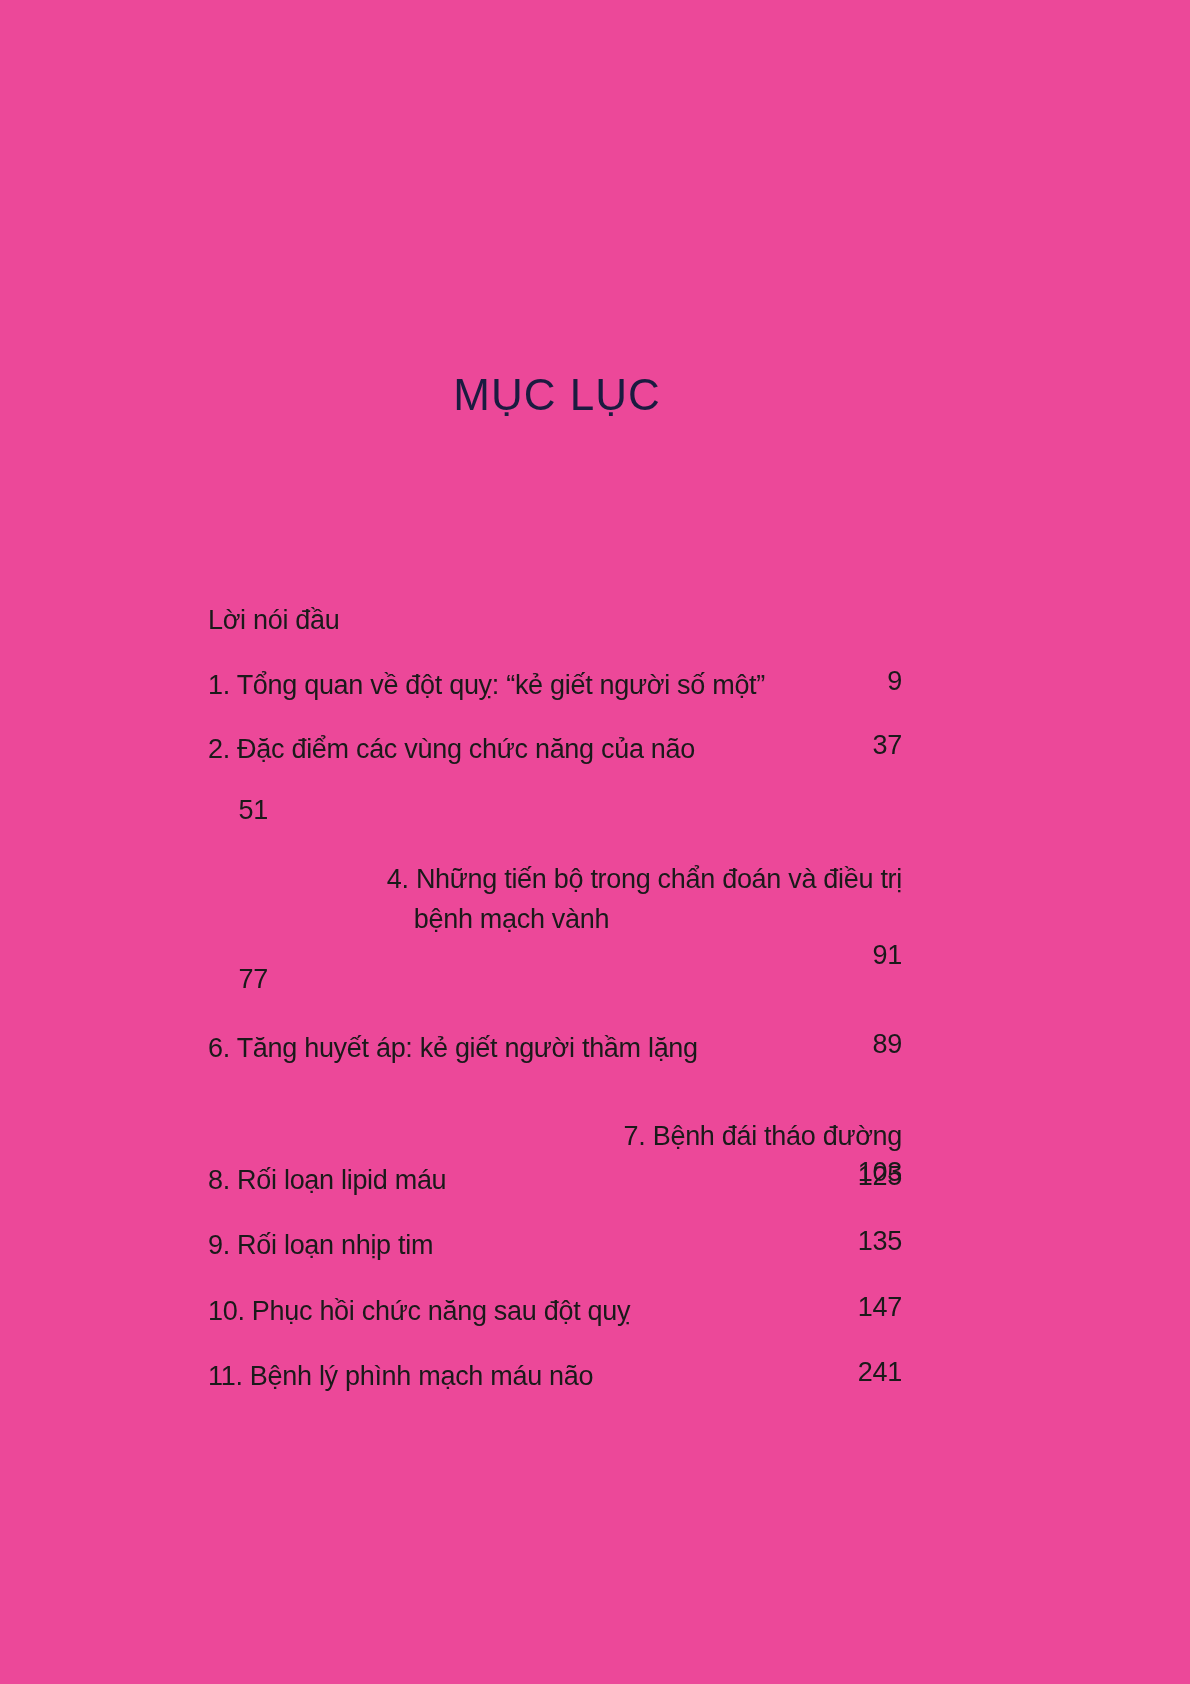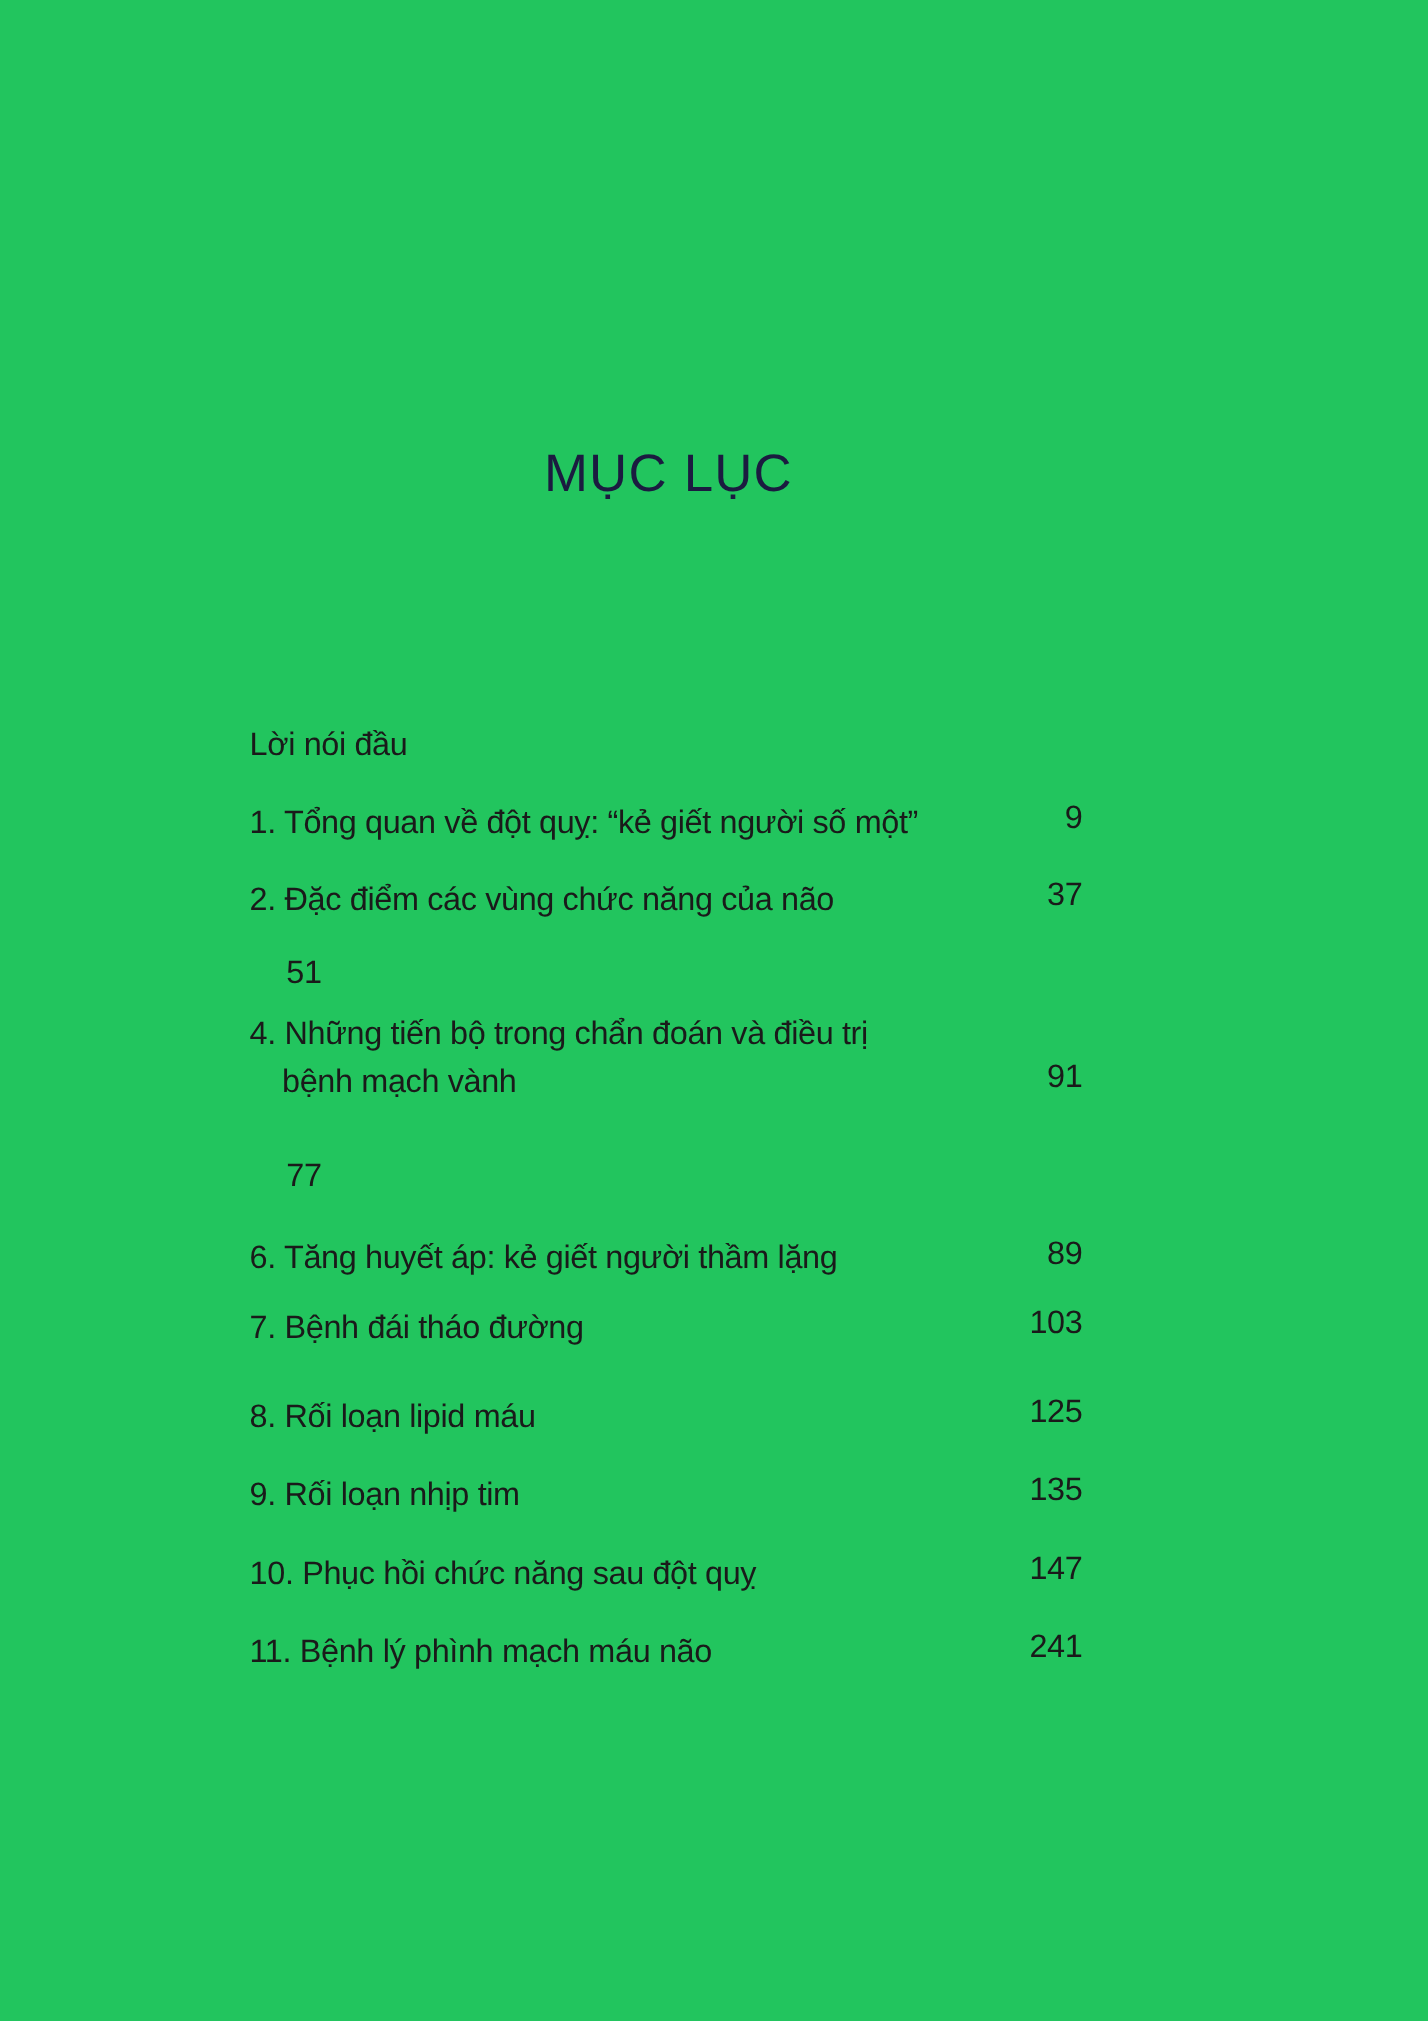--- a/index.html
+++ b/index.html
@@ -13,21 +13,21 @@
       position: relative;
       overflow: hidden;
       font-family: "Liberation Sans", "DejaVu Sans", sans-serif;
       color: #1a1a1a;
     }
     .page {
       position: absolute;
       left: 0; top: 0;
       width: 1190px;
       height: 1684px;
-      background: #22c55e;
+      background: #ec4899;
     }
     .title {
       position: absolute;
       top: 370px;
       left: 0;
       width: 1114px;
       text-align: center;
       font-size: 44px;
       font-weight: normal;
       letter-spacing: 1px;
@@ -64,24 +64,24 @@
     .toc-row .page-num {
       text-align: right;
       min-width: 60px;
       position: relative;
       top: -4px;
     }
     .r0  { position: absolute; top: 0px; }
     .r1  { position: absolute; top: 65px; }
     .r2  { position: absolute; top: 129px; }
     .r3  { position: absolute; top: 194px; }
-    .r4  { position: absolute; top: 241px; }
+    .r4  { position: absolute; top: 259px; flex-direction: column; }
     .r5  { position: absolute; top: 363px; }
     .r6  { position: absolute; top: 428px; }
-    .r7  { position: absolute; top: 486px; }
+    .r7  { position: absolute; top: 516px; flex-direction: column; }
     .r8  { position: absolute; top: 560px; }
     .r9  { position: absolute; top: 625px; }
     .r10 { position: absolute; top: 691px; align-items: center; }
     .r11 { position: absolute; top: 756px; gap: 32px; }
     .toc > li { width: 694px; }
   </style>
 </head>
 <body>
 
 <div class="page">

